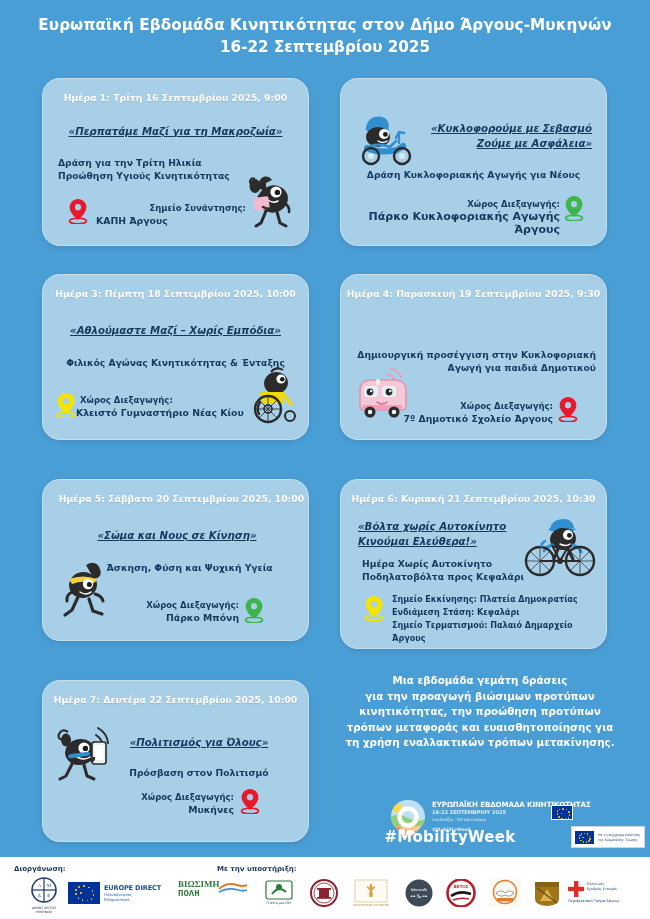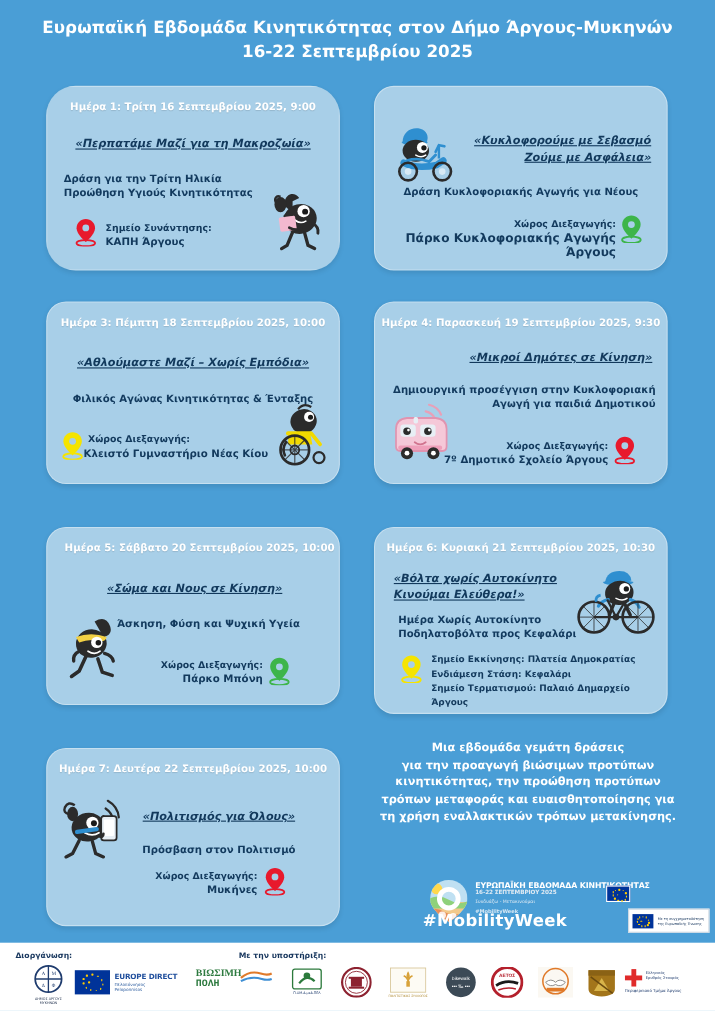--- a/index.html
+++ b/index.html
@@ -105,34 +105,34 @@
 </head>
 <body>
 
 <div class="poster">
 
   <div class="title-wrap">
     <div class="title-l1">Ευρωπαϊκή Εβδομάδα Κινητικότητας στον Δήμο Άργους-Μυκηνών</div>
     <div class="title-l2">16-22 Σεπτεμβρίου 2025</div>
   </div>
 
-  <div class="card" style="left:42px; top:78px; width:267px; height:168px;border-radius:27px;">
+  <div class="card" style="left:42px; top:78px; width:267px; height:168px;">
     <div class="card-day" style="top:14px;">Ημέρα 1: Τρίτη 16 Σεπτεμβρίου 2025, 9:00</div>
     <div class="card-title t-center" style="left:10px; top:47px; width:247px;">«Περπατάμε Μαζί για τη Μακροζωία»</div>
     <div class="card-sub t-left" style="left:16px; top:78px; width:230px;">Δράση για την Τρίτη Ηλικία</div>
     <div class="card-sub t-left" style="left:16px; top:91px; width:230px;">Προώθηση Υγιούς Κινητικότητας</div>
 
     <div class="pin" style="left:26px; top:120px;">
       <svg width="20" height="26" viewBox="0 0 20 26">
         <ellipse cx="10" cy="23" rx="8.5" ry="2.8" fill="none" stroke="#e8192c" stroke-width="1.6"></ellipse>
         <path d="M10 1 C5.3 1 1.6 4.7 1.6 9.4 C1.6 15 10 22 10 22 C10 22 18.4 15 18.4 9.4 C18.4 4.7 14.7 1 10 1 Z" fill="#e8192c"></path>
         <circle cx="10" cy="9.2" r="3.1" fill="#a8cfe8"></circle>
       </svg>
     </div>
-    <div class="card-venue t-left" style="left:54px; top:124px; width:150px;">Σημείο Συνάντησης:</div>
+    <div class="card-venue t-left" style="left:54px; top:124px; width:150px;text-align:right;">Σημείο Συνάντησης:</div>
     <div class="card-venue t-left" style="left:54px; top:137px; width:150px; font-size:9.3px;">ΚΑΠΗ Άργους</div>
 
     <div class="mascot" style="left:190px; top:92px;">
       <svg width="66" height="66" viewBox="0 0 66 66">
         <g>
           <path d="M40 10 C36 4 28 6 27 13 C26 18 30 21 34 21 L34 13 Z" fill="#2b2b2b"></path>
           <ellipse cx="23" cy="16" rx="5.5" ry="7" fill="#2b2b2b"></ellipse>
           <path d="M23 9 C19 7 17 11 19 14" fill="none" stroke="#2b2b2b" stroke-width="2.2"></path>
           <ellipse cx="41" cy="29" rx="15" ry="13.5" fill="#2b2b2b" transform="rotate(-14 41 29)"></ellipse>
           <circle cx="44" cy="22" r="5.6" fill="#ffffff"></circle>
@@ -216,21 +216,20 @@
           <line x1="39" y1="36" x2="21" y2="54"></line>
         </g>
         <circle cx="52" cy="52" r="5" fill="none" stroke="#2b2b2b" stroke-width="2"></circle>
         <path d="M22 38 q-4 6 -1 12" fill="none" stroke="#2b2b2b" stroke-width="2.4" stroke-linecap="round"></path>
       </svg>
     </div>
   </div>
 
   <div class="card" style="left:340px; top:274px; width:267px; height:166px;">
     <div class="card-day" style="top:14px;">Ημέρα 4: Παρασκευή 19 Σεπτεμβρίου 2025, 9:30</div>
-    <div class="card-title t-right" style="left:40px; top:45px; width:213px;">«Μικροί Δημότες σε Κίνηση»</div>
     <div class="card-sub t-right" style="left:8px; top:74px; width:248px;">Δημιουργική προσέγγιση στην Κυκλοφοριακή</div>
     <div class="card-sub t-right" style="left:8px; top:87px; width:248px;">Αγωγή για παιδιά Δημοτικού</div>
     <div class="card-venue t-right" style="left:20px; top:126px; width:193px;">Χώρος Διεξαγωγής:</div>
     <div class="card-venue t-right" style="left:8px; top:139px; width:205px; font-size:9.3px;">7º Δημοτικό Σχολείο Άργους</div>
     <div class="pin" style="left:218px; top:122px;">
       <svg width="20" height="26" viewBox="0 0 20 26">
         <ellipse cx="10" cy="23" rx="8.5" ry="2.8" fill="none" stroke="#e8192c" stroke-width="1.6"></ellipse>
         <path d="M10 1 C5.3 1 1.6 4.7 1.6 9.4 C1.6 15 10 22 10 22 C10 22 18.4 15 18.4 9.4 C18.4 4.7 14.7 1 10 1 Z" fill="#e8192c"></path>
         <circle cx="10" cy="9.2" r="3.1" fill="#a8cfe8"></circle>
       </svg>

